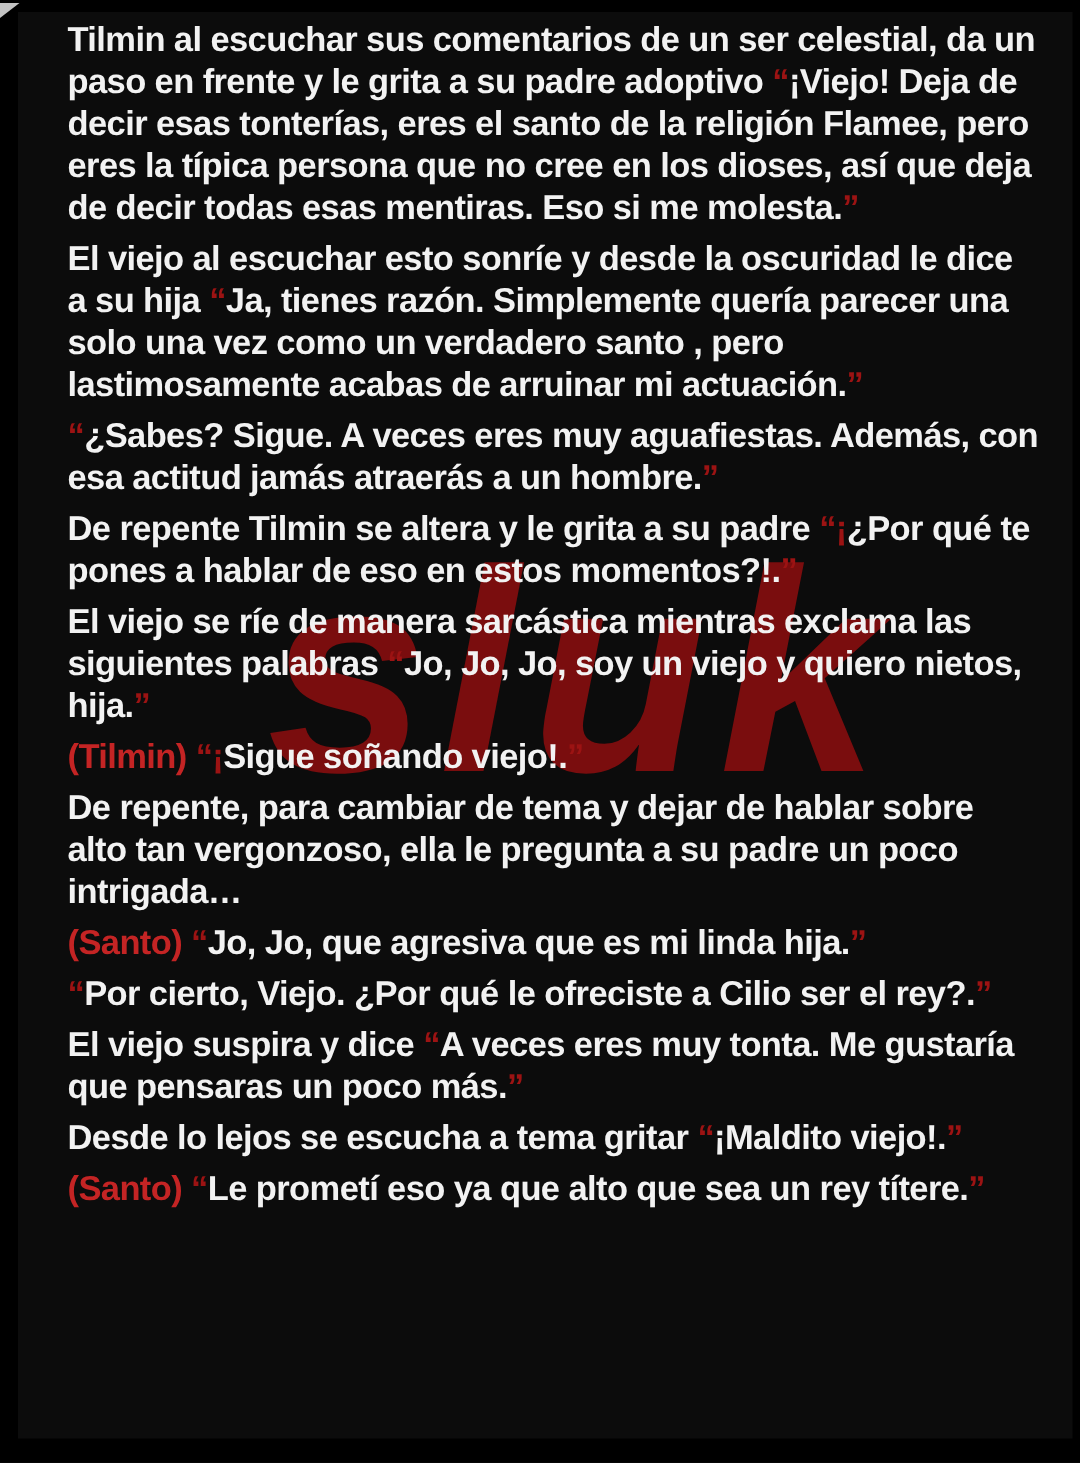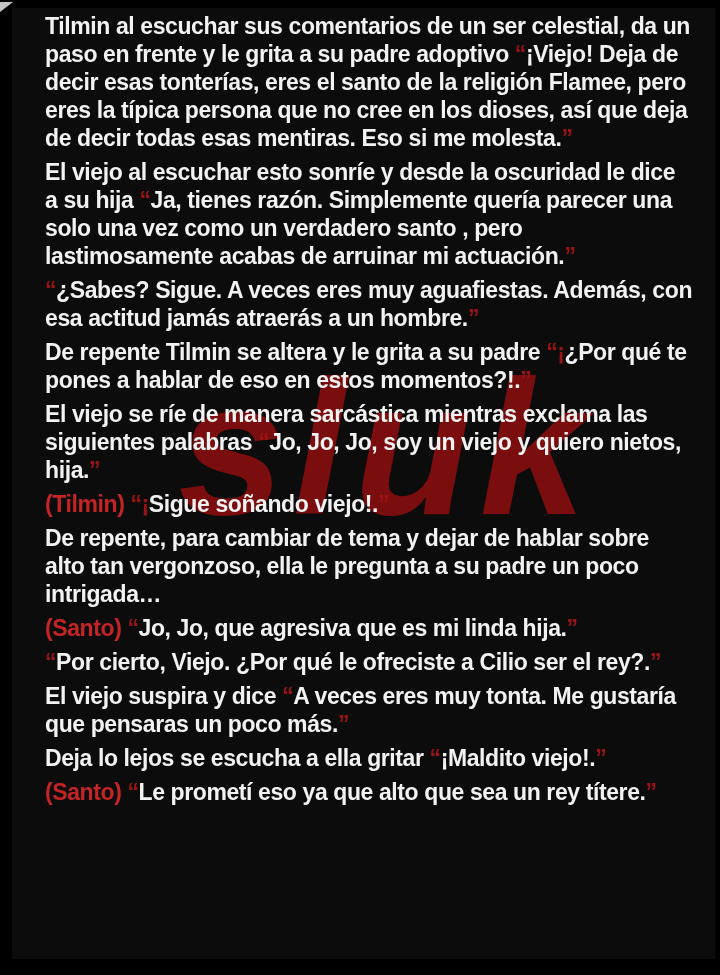--- a/index.html
+++ b/index.html
@@ -64,15 +64,15 @@
     <p><span class="seg-text">Tilmin al escuchar sus comentarios de un ser celestial, da un paso en frente y le grita a su padre adoptivo </span><span class="seg-quote">“</span><span class="seg-text">¡Viejo! Deja de decir esas tonterías, eres el santo de la religión Flamee, pero eres la típica persona que no cree en los dioses, así que deja de decir todas esas mentiras. Eso si me molesta.</span><span class="seg-quote">”</span></p>
     <p><span class="seg-text">El viejo al escuchar esto sonríe y desde la oscuridad le dice a su hija </span><span class="seg-quote">“</span><span class="seg-text">Ja, tienes razón. Simplemente quería parecer una solo una vez como un verdadero santo , pero lastimosamente acabas de arruinar mi actuación.</span><span class="seg-quote">”</span></p>
     <p><span class="seg-quote">“</span><span class="seg-text">¿Sabes? Sigue. A veces eres muy aguafiestas. Además, con esa actitud jamás atraerás a un hombre.</span><span class="seg-quote">”</span></p>
     <p><span class="seg-text">De repente Tilmin se altera y le grita a su padre </span><span class="seg-quote">“¡</span><span class="seg-text">¿Por qué te pones a hablar de eso en estos momentos?!.</span><span class="seg-quote">”</span></p>
     <p><span class="seg-text">El viejo se ríe de manera sarcástica mientras exclama las siguientes palabras </span><span class="seg-quote">“</span><span class="seg-text">Jo, Jo, Jo, soy un viejo y quiero nietos, hija.</span><span class="seg-quote">”</span></p>
     <p><span class="seg-speaker">(Tilmin) </span><span class="seg-quote">“¡</span><span class="seg-text">Sigue soñando viejo!.</span><span class="seg-quote">”</span></p>
     <p><span class="seg-text">De repente, para cambiar de tema y dejar de hablar sobre alto tan vergonzoso, ella le pregunta a su padre un poco intrigada…</span></p>
     <p><span class="seg-speaker">(Santo) </span><span class="seg-quote">“</span><span class="seg-text">Jo, Jo, que agresiva que es mi linda hija.</span><span class="seg-quote">”</span></p>
     <p><span class="seg-quote">“</span><span class="seg-text">Por cierto, Viejo. ¿Por qué le ofreciste a Cilio ser el rey?.</span><span class="seg-quote">”</span></p>
     <p><span class="seg-text">El viejo suspira y dice </span><span class="seg-quote">“</span><span class="seg-text">A veces eres muy tonta. Me gustaría que pensaras un poco más.</span><span class="seg-quote">”</span></p>
-    <p><span class="seg-text">Deja lo lejos se escucha a ella gritar </span><span class="seg-quote">“</span><span class="seg-text">¡Maldito viejo!.</span><span class="seg-quote">”</span></p>
+    <p><span class="seg-text">Desde lo lejos se escucha a tema gritar </span><span class="seg-quote">“</span><span class="seg-text">¡Maldito viejo!.</span><span class="seg-quote">”</span></p>
     <p><span class="seg-speaker">(Santo) </span><span class="seg-quote">“</span><span class="seg-text">Le prometí eso ya que alto que sea un rey títere.</span><span class="seg-quote">”</span></p>
   </div>
 
 </body></html>

